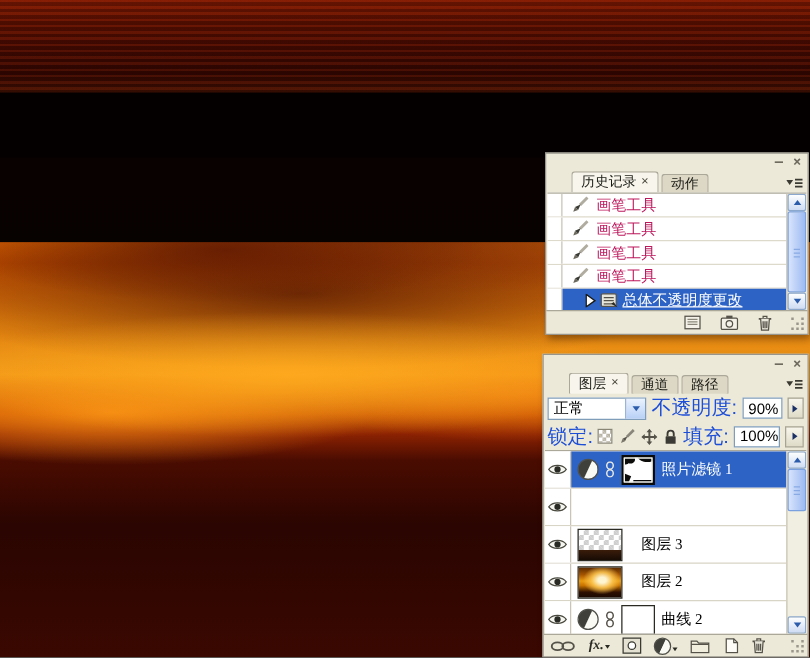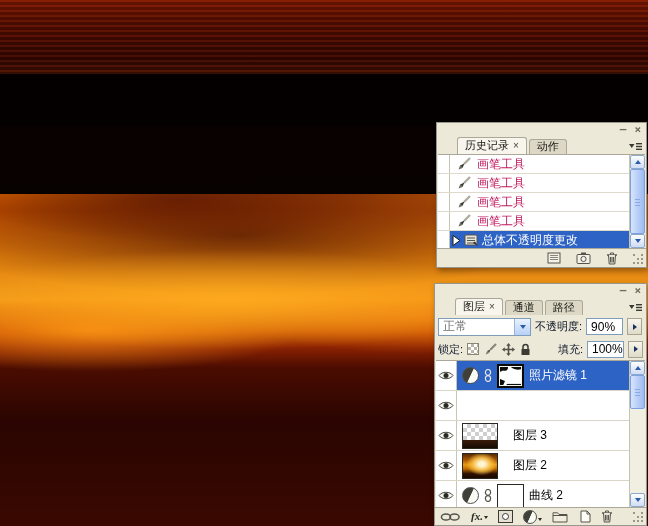--- a/index.html
+++ b/index.html
@@ -60,21 +60,21 @@
   .tab.active { background:#f7f5ec; height:17px; }
   .tab-x { font-size:10px; color:#4a463c; }
   .flyout { position:absolute; right:3px; bottom:3px; }
 
   .content { position:relative; flex:1; margin:0 1px; background:#fff; border-top:1px solid #aca899; overflow:hidden; }
 
   
   .hrow { display:flex; height:19px; border-bottom:1px solid #dedacb; margin-right:16px; }
   .chk { width:12px; border-right:1px solid #c8c4b4; background:#fff; }
   .hbody { flex:1; display:flex; align-items:center; gap:6px; padding-left:7px; font-size:12px; color:#be185d; white-space:nowrap; }
-  .hbody.sel { background:#2e63c6; color:#fff; padding-left:2px; gap:3px; }
+  .hbody.sel { background:#2e63c6; color:#fff; padding-left:18px; gap:3px;text-decoration:underline; }
 
   
   .vscroll { position:absolute; top:0; right:0; bottom:0; width:16px; background:#f1efe2; border-left:1px solid #c8c4b4; }
   .sbtn { position:absolute; left:0; right:0; height:14px; background:linear-gradient(#fdfefe,#cfdcf4);
           border:1px solid #8ca8cc; border-radius:2px; display:flex; align-items:center; justify-content:center; }
   .sbtn.up { top:0; } .sbtn.down { bottom:0; }
   .tri-up  { width:0;height:0;border-left:3px solid transparent;border-right:3px solid transparent;border-bottom:4px solid #2b5cab; }
   .tri-dn  { width:0;height:0;border-left:3px solid transparent;border-right:3px solid transparent;border-top:4px solid #2b5cab; }
   .sthumb { position:absolute; left:0; right:0; background:linear-gradient(90deg,#d8e4fc,#9cbbf2);
             border:1px solid #7aa0e0; border-radius:2px; }
@@ -87,37 +87,37 @@
   .history .pfooter { justify-content:flex-end; gap:15px; padding-right:28px; }
   .layers  .pfooter { gap:10px; padding-left:5px; height:18px; }
   .grip { position:absolute; right:2px; bottom:2px; width:11px; height:11px; }
   .grip::before { content:""; position:absolute; left:0; top:0; width:2px; height:2px; background:#9a968a;
     box-shadow:8px 0 0 #9a968a, 4px 4px 0 #9a968a, 8px 4px 0 #9a968a, 0 8px 0 #9a968a, 4px 8px 0 #9a968a, 8px 8px 0 #9a968a; }
 
   
   .ctl { display:flex; align-items:center; padding:0 3px; gap:4px; }
   .ctl1 { height:23px; } .ctl2 { height:22px; }
   .combo { width:93px; height:18px; background:#fff; border:1px solid #7f9db9; display:flex; align-items:center; }
-  .combo-text { flex:1; font-size:12px; padding-left:4px; color:#737373; }
+  .combo-text { flex:1; font-size:12px; padding-left:4px; color:#000000; }
   .combo-btn { width:16px; align-self:stretch; background:linear-gradient(#eaf2fe,#b8d0f6); border-left:1px solid #9ab4d8;
                display:flex; align-items:center; justify-content:center; }
-  .lbl { font-size:11px; color:#0f172a; white-space:nowrap; }
+  .lbl { font-size:16px; color:#1d4ed8; white-space:nowrap; }
   .numbox { width:37px; height:17px; background:#fff; border:1px solid #7f9db9; font-size:12px; display:flex; align-items:center; padding-left:4px; }
   .spin { width:15px; height:17px; background:linear-gradient(#f8f6ec,#dfdbc8); border:1px solid #a8a494;
           display:flex; align-items:center; justify-content:center; }
   .tri-r { width:0;height:0;border-top:3px solid transparent;border-bottom:3px solid transparent;border-left:4px solid #1a2f66; }
   .lockicons { display:flex; align-items:center; gap:5px; margin-right:auto; }
   .checker { width:12px; height:12px; border:1px solid #8a8676;
     background-image:linear-gradient(45deg,#b8b4a6 25%,transparent 25%,transparent 75%,#b8b4a6 75%),
                      linear-gradient(45deg,#b8b4a6 25%,transparent 25%,transparent 75%,#b8b4a6 75%);
     background-size:6px 6px; background-position:0 0,3px 3px; background-color:#fff; }
 
   
   .lrows { position:relative; flex:1; margin:0 1px; background:#fff; border-top:1px solid #aca899; overflow:hidden; }
-  .lrow { display:flex; height:30px; border-bottom:1px solid #d8d4c6; margin-right:16px; }
+  .lrow { display:flex; height:30px; border-bottom:1px solid #d8d4c6; margin-right:16px;font-family:Liberation Serif, serif; }
   .eyecell { width:21px; border-right:1px solid #c9c5b6; display:flex; align-items:center; justify-content:center; background:#fff; flex:none; }
   .lbody { flex:1; display:flex; align-items:center; gap:5px; padding-left:5px; font-size:12px; color:#000; white-space:nowrap; }
   .lbody.sel { background:#2e63c6; color:#fff; }
   .adj-circle { width:17px; height:17px; border-radius:50%; border:1px solid #50504a; flex:none;
                 background:linear-gradient(115deg,#40403a 0 48%,#fafaf4 52%); }
   .thumb-mask { width:27px; height:24px; background:#fff; border:1px solid #2a2a22; flex:none; }
   .sel .thumb-mask { border:2px solid #0a0a08; outline:1px solid #f2f2ee; outline-offset:-3px; }
   .thumb-img { width:36px; height:26px; border:1px solid #2a2a22; flex:none; position:relative; }
   .t-layer3 { background-image:linear-gradient(45deg,#cfcfcf 25%,transparent 25%,transparent 75%,#cfcfcf 75%),
                                linear-gradient(45deg,#cfcfcf 25%,transparent 25%,transparent 75%,#cfcfcf 75%);

